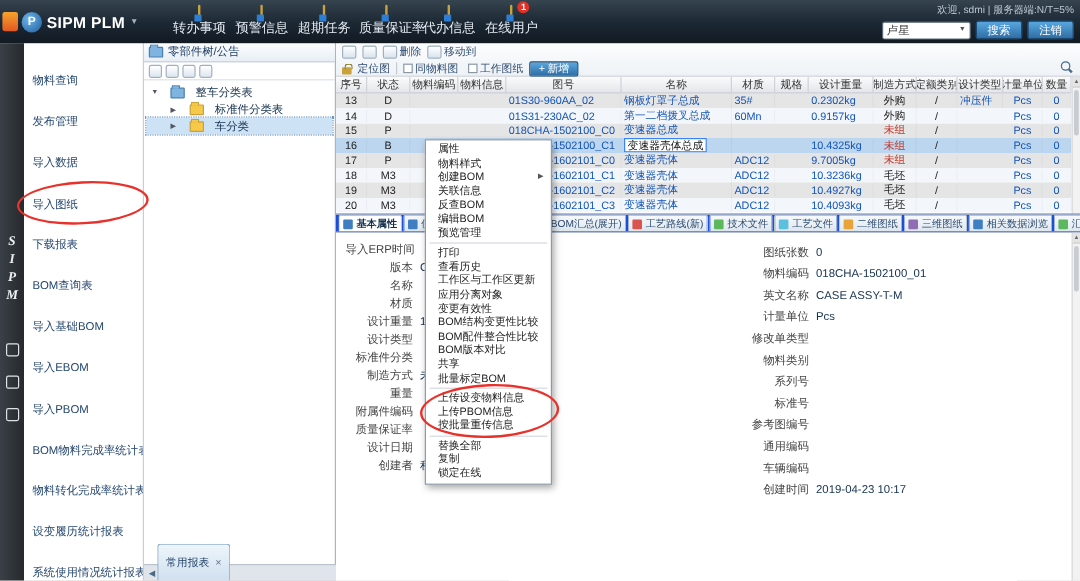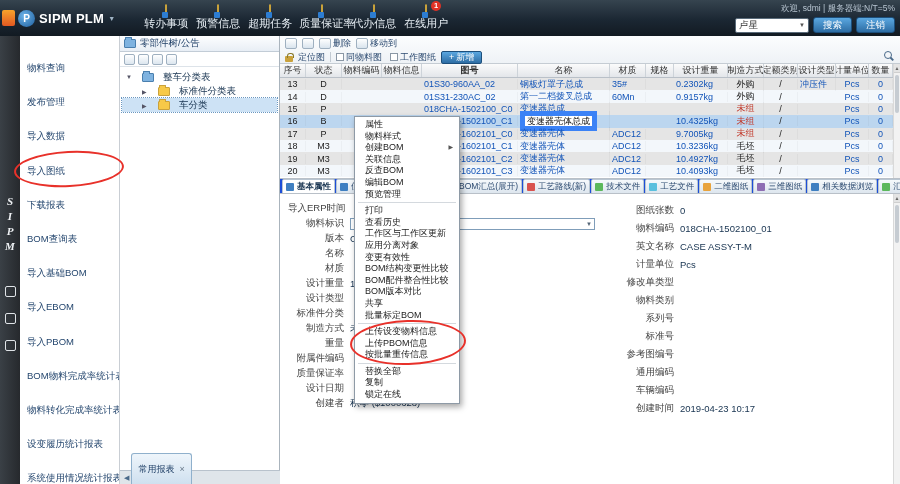--- a/index.html
+++ b/index.html
@@ -93,21 +93,21 @@
   .th{border-right:1px solid #cdd3d9;display:flex;align-items:center;justify-content:center;
     white-space:nowrap;overflow:hidden;flex:none;cursor:pointer;}
   .tbody{position:absolute;left:0;top:42px;width:613px;height:100px;overflow:hidden;}
   .trow{display:flex;height:12.4px;font-size:9px;align-items:center;background:#e5e5e5;cursor:pointer;}
   .trow:nth-child(even){background:#f3f7fb;}
   .trow.sel{background:#bcd6ef;}
   .td{padding:0 2px;white-space:nowrap;overflow:hidden;flex:none;border-right:1px solid rgba(0,0,0,0.03);color:#222;}
   .td.c0,.td.c1,.td.c7,.td.c9,.td.c10,.td.c12,.td.c13{text-align:center;}
   .td.c4,.td.c5,.td.c6,.td.c8,.td.c11,.td.c12,.td.c13{color:#1254b8;}
   .td.warn{color:#c0392b;}
-  .edit-box{border:5px solid #3b82f6;background:#fff;padding:0 2px;line-height:10px;display:inline-block;color:#111;}
+  .edit-box{border:1px solid #3b82f6;background:#fff;padding:0 2px;line-height:10px;display:inline-block;color:#111;}
 
   
   .vscroll{position:absolute;width:7px;right:0;background:#f2f2f2;border-left:1px solid #d9d9d9;}
   #scroll-table{top:28px;height:114px;}
   #scroll-form{top:158px;bottom:0;}
   .scroll-arrow{height:9px;text-align:center;font-size:5px;color:#666;background:#e4e4e4;border-bottom:1px solid #cfcfcf;line-height:9px;cursor:pointer;}
   .thumb{margin:2px 1px;height:38px;background:#c6ccd2;border-radius:2px;cursor:pointer;}
 
   
   .btabs{position:absolute;left:0;top:142px;right:0;height:16px;background:#1d4ed8;border-top:1px solid #b9c0c8;
@@ -349,21 +349,21 @@
         </span>
       </div>
       <span class="mag"></span>
     </div>
 
     <div class="thead">
         <div class="th" style="width: 26px;">序号</div>
         <div class="th" style="width: 36px;">状态</div>
         <div class="th" style="width: 40px;">物料编码</div>
         <div class="th" style="width: 40px;">物料信息</div>
-        <div class="th" style="width: 96px; font-weight: bold;">图号</div>
+        <div class="th" style="width: 96px;">图号</div>
         <div class="th" style="width: 92px;">名称</div>
         <div class="th" style="width: 36px;">材质</div>
         <div class="th" style="width: 28px;">规格</div>
         <div class="th" style="width: 54px;">设计重量</div>
         <div class="th" style="width: 36px;">制造方式</div>
         <div class="th" style="width: 34px;">定额类别</div>
         <div class="th" style="width: 38px;">设计类型</div>
         <div class="th" style="width: 33px;">计量单位</div>
         <div class="th" style="width: 24px;">数量</div>
       </div>
@@ -563,27 +563,20 @@
 
     <div class="form">
       <div class="fcol left">
 
           <div class="frow">
             <span class="flabel">导入ERP时间</span>
 
             <span class="fvalue"></span>
           </div>
 
-          <div class="frow">
-            <span class="flabel">物料标识</span>
-            <span class="sel-box">
-              <span class="caret">▼</span>
-            </span>
-            <span class="fvalue"></span>
-          </div>
 
           <div class="frow">
             <span class="flabel">版本</span>
 
             <span class="fvalue">C1</span>
           </div>
 
           <div class="frow">
             <span class="flabel">名称</span>
 

